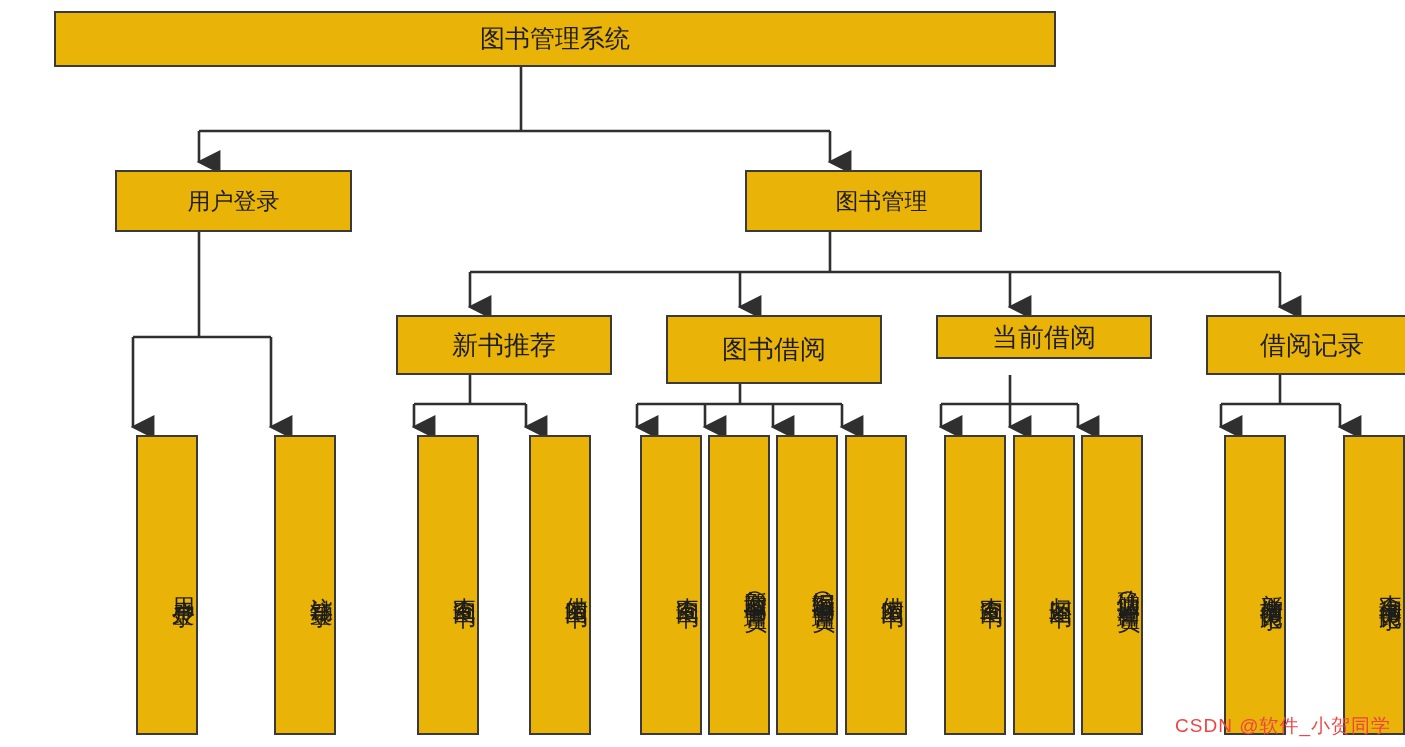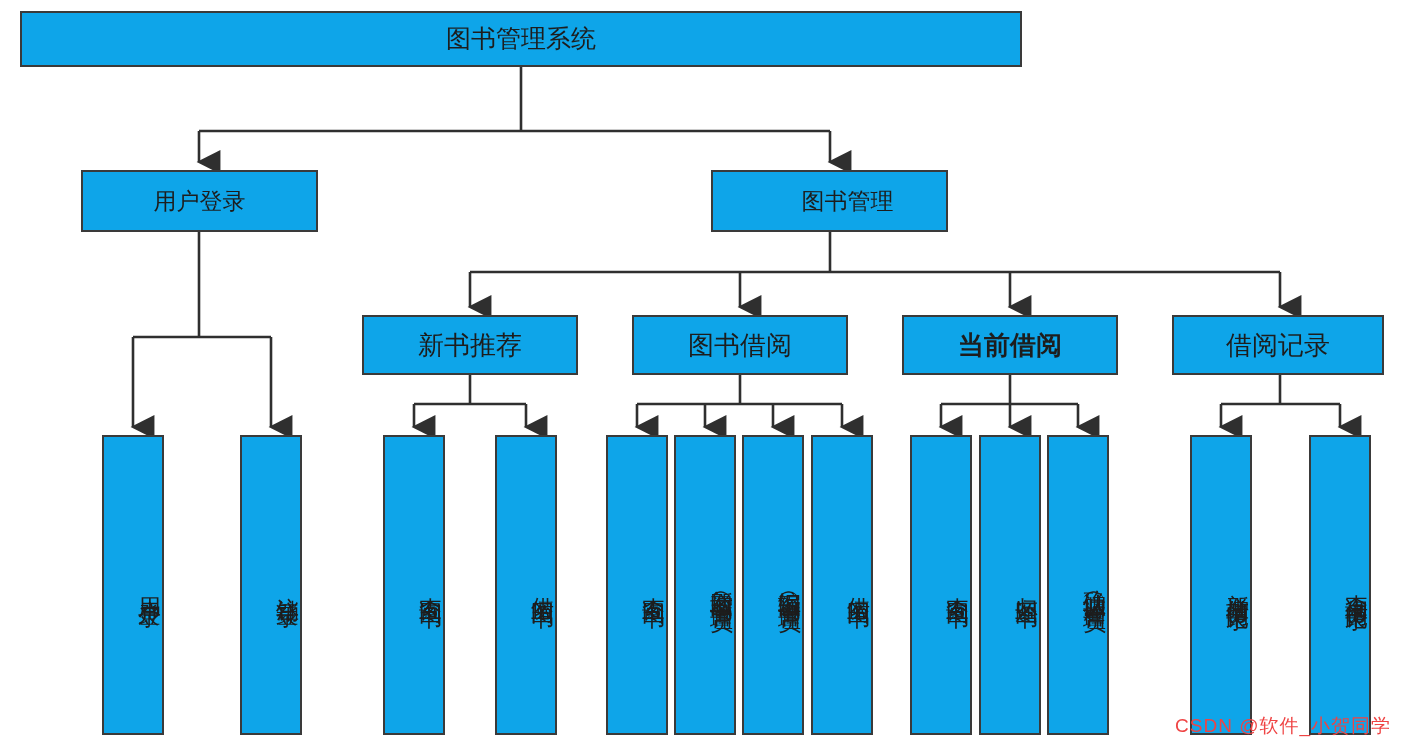--- a/index.html
+++ b/index.html
@@ -20,28 +20,29 @@
   #wires{
     position:absolute;
     left:0; top:0;
     width:1405px; height:747px;
     pointer-events:none;
   }
   
   .node{
     position:absolute;
     box-sizing:border-box;
-    background:#0ea5e9;
+    background:#eab308;
     border:2.5px solid #3a3a3a;
     display:flex;
     align-items:center;
     justify-content:center;
     text-align:left;
     line-height:1.25;
     color:#1d1d1d;
+    margin-left:34px;
   }
   .node.root{ font-size:25px; }
   .node.lvl2{ font-size:23px; }
   .node.lvl3{ font-size:26px; }
 
   
   .node.leaf{
     font-size:23px;
     writing-mode:vertical-rl;
     text-orientation:upright;
@@ -134,25 +135,25 @@
   </div>
 
   <div class="node lvl2" style="left:711px;top:170px;width:237px;height:62px;padding-left:36px;">
     <span>图书管理</span>
   </div>
 
   <div class="node lvl3" style="left:362px;top:315px;width:216px;height:60px;">
     <span>新书推荐</span>
   </div>
 
-  <div class="node lvl3" style="left:632px;top:315px;width:216px;height:60px;">
+  <div class="node lvl3" style="left:632px;top:315px;width:216px;height:69px;">
     <span>图书借阅</span>
   </div>
 
-  <div class="node lvl3" style="left:902px;top:315px;width:216px;height:60px;font-weight:bold;">
+  <div class="node lvl3" style="left:902px;top:315px;width:216px;height:44px;">
     <span>当前借阅</span>
   </div>
 
   <div class="node lvl3" style="left:1172px;top:315px;width:212px;height:60px;">
     <span>借阅记录</span>
   </div>
 
   <div class="node leaf" style="left:102px;top:435px;width:62px;height:300px;">
     <span class="leaf-text">用户登录</span>
   </div>

